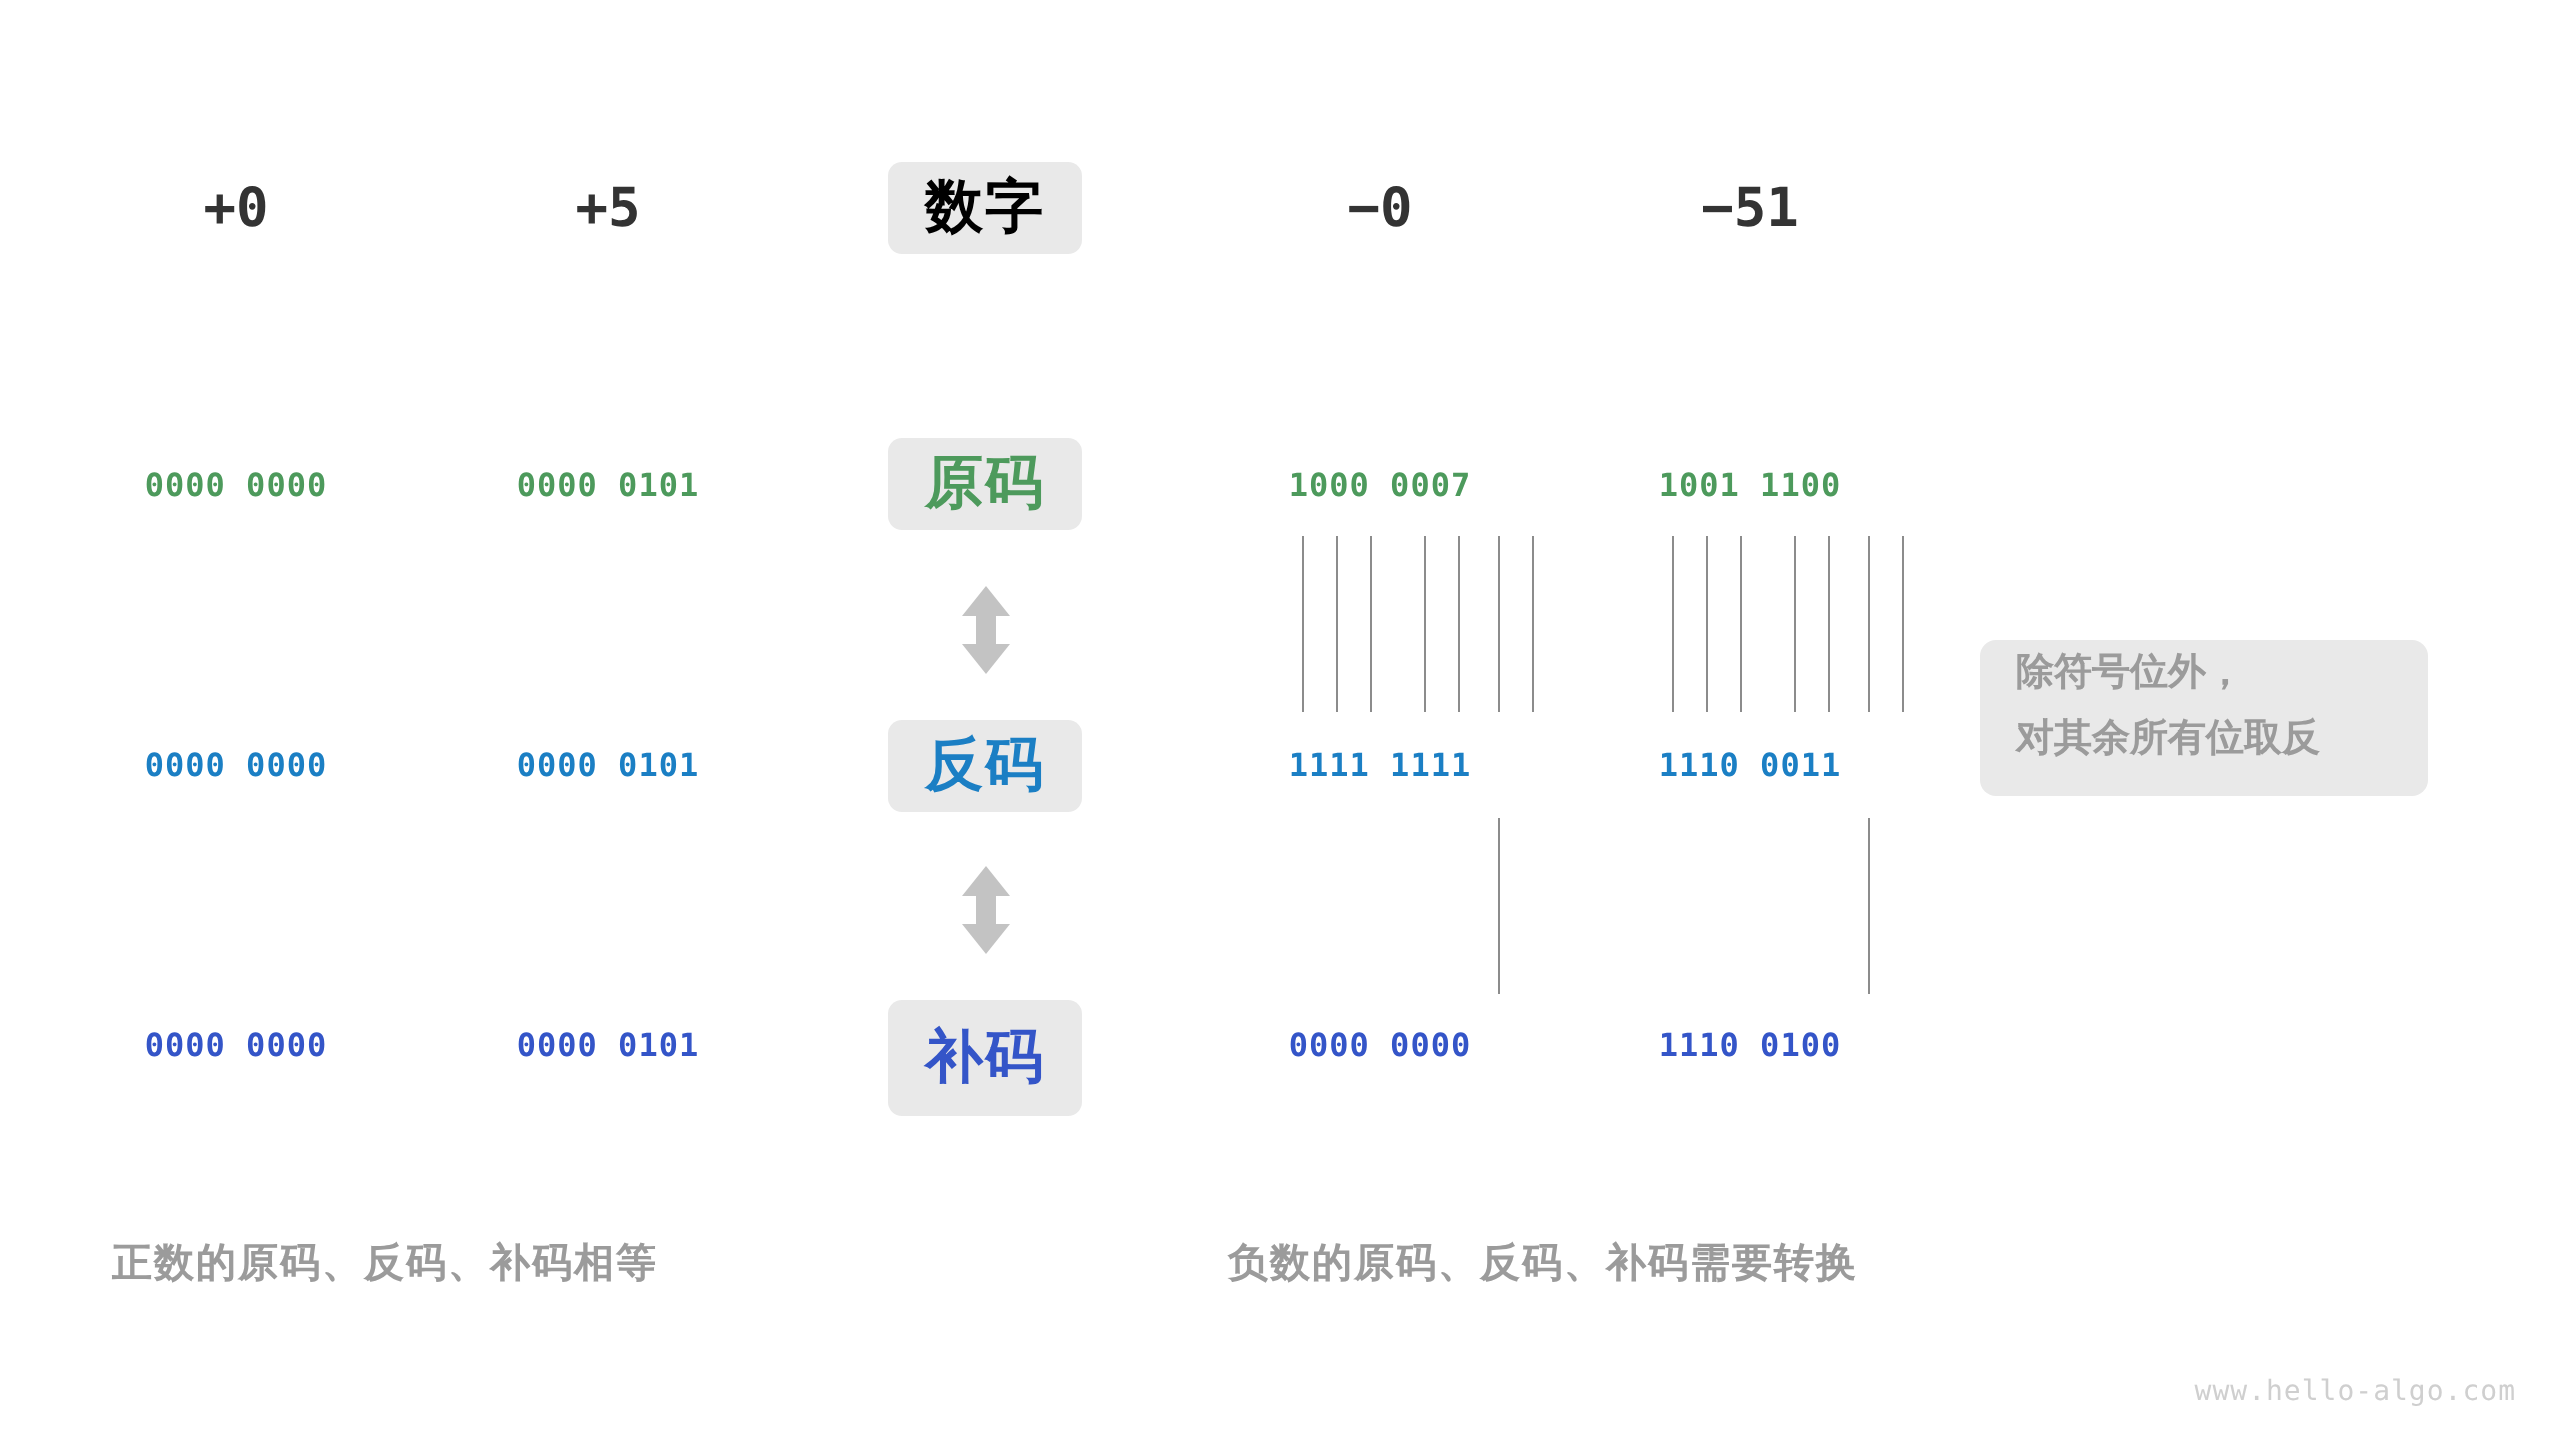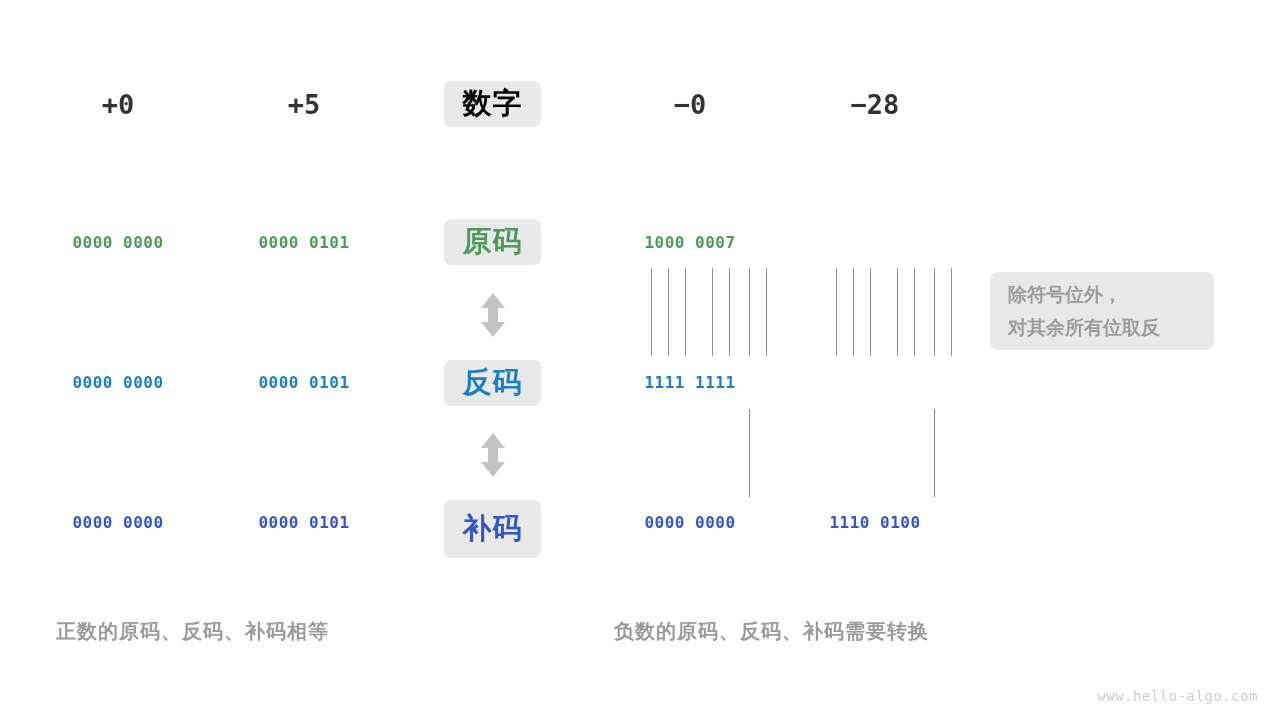--- a/index.html
+++ b/index.html
@@ -68,24 +68,24 @@
   .note {
     position: absolute;
     background: #e9e9e9;
     border-radius: 8px;
     color: #9b9b9b;
     font-size: 19px;
     font-weight: bold;
     line-height: 33px;
     display: flex;
     flex-direction: column;
-    justify-content: center;
-    padding: 18px 18px;
+    padding: 0 18px;
     box-sizing: border-box;
     white-space: pre;
+    margin-top: 48px;
   }
 
   
   .caption {
     position: absolute;
     color: #9b9b9b;
     font-size: 20px;
     font-weight: bold;
     letter-spacing: 1px;
     white-space: pre;
@@ -120,39 +120,41 @@
 <div id="stage">
 
   <div class="cell num" style="left:52px; top:82px; width:132px; height:44px;">+0</div>
 
   <div class="cell num" style="left:238px; top:82px; width:132px; height:44px;">+5</div>
 
   <div class="pill" style="left:444px; top:81px; width:97px; height:46px;">数字</div>
 
   <div class="cell num" style="left:624px; top:82px; width:132px; height:44px;">−0</div>
 
-  <div class="cell num" style="left:809px; top:82px; width:132px; height:44px;">−28</div>
+  <div class="cell num" style="left:809px; top:82px; width:132px; height:44px;">−51</div>
 
   <div class="cell bits c-sign" style="left:52px; top:224px; width:132px; height:36px;">0000 0000</div>
 
   <div class="cell bits c-sign" style="left:238px; top:224px; width:132px; height:36px;">0000 0101</div>
 
   <div class="pill pill-sign" style="left:444px; top:219px; width:97px; height:46px;">原码</div>
 
   <div class="cell bits c-sign" style="left:624px; top:224px; width:132px; height:36px;">1000 0007</div>
 
+  <div class="cell bits c-sign" style="left:809px; top:224px; width:132px; height:36px;">1001 1100</div>
 
   <div class="cell bits c-ones" style="left:52px; top:364px; width:132px; height:36px;">0000 0000</div>
 
   <div class="cell bits c-ones" style="left:238px; top:364px; width:132px; height:36px;">0000 0101</div>
 
   <div class="pill pill-ones" style="left:444px; top:360px; width:97px; height:46px;text-align:center;">反码</div>
 
   <div class="cell bits c-ones" style="left:624px; top:364px; width:132px; height:36px;">1111 1111</div>
 
+  <div class="cell bits c-ones" style="left:809px; top:364px; width:132px; height:36px;">1110 0011</div>
 
   <div class="cell bits c-twos" style="left:52px; top:504px; width:132px; height:36px;">0000 0000</div>
 
   <div class="cell bits c-twos" style="left:238px; top:504px; width:132px; height:36px;">0000 0101</div>
 
   <div class="pill pill-twos" style="left:444px; top:500px; width:97px; height:58px;">补码</div>
 
   <div class="cell bits c-twos" style="left:624px; top:504px; width:132px; height:36px;">0000 0000</div>
 
   <div class="cell bits c-twos" style="left:809px; top:504px; width:132px; height:36px;">1110 0100</div>

